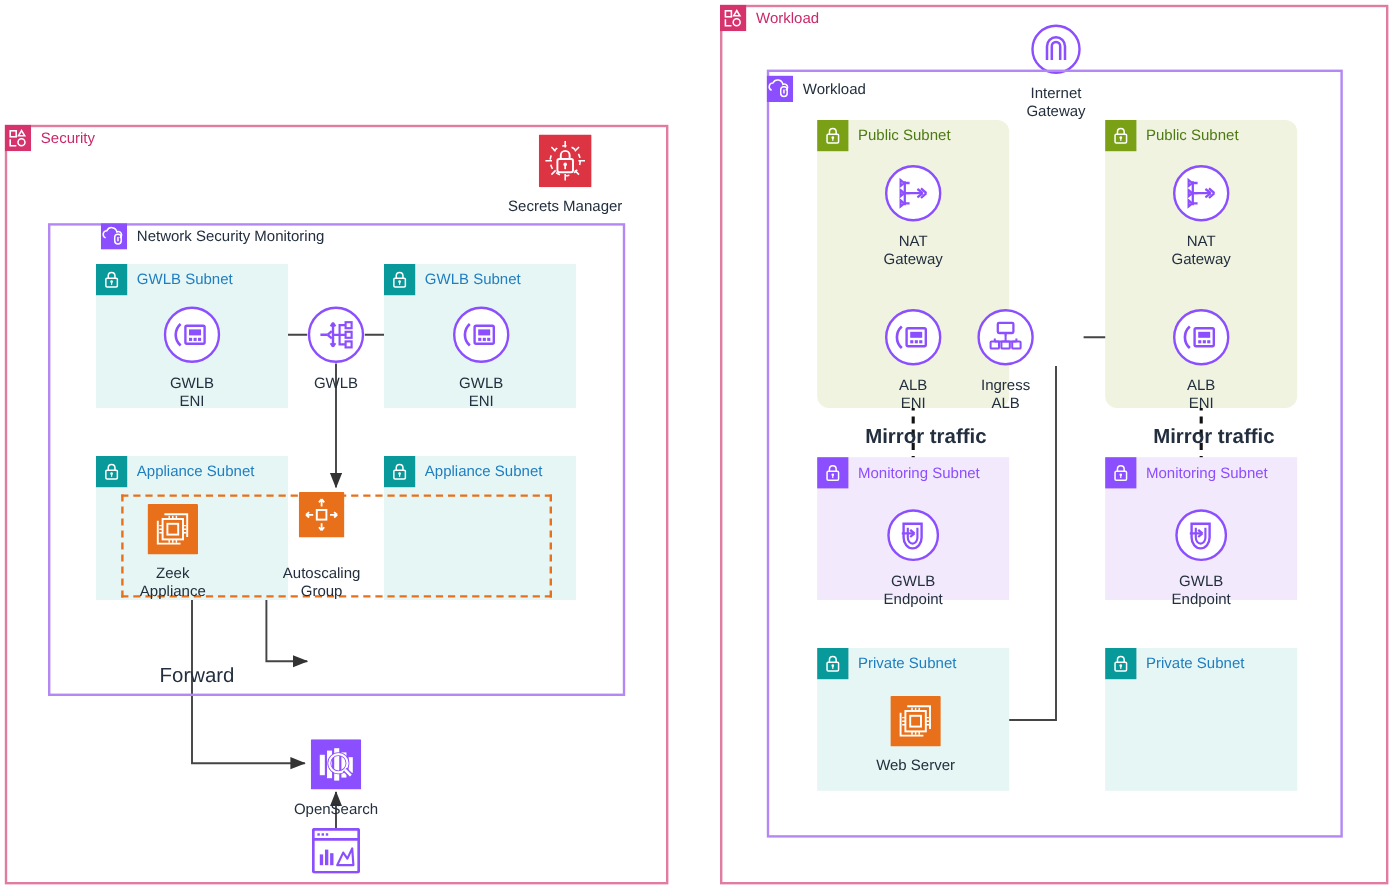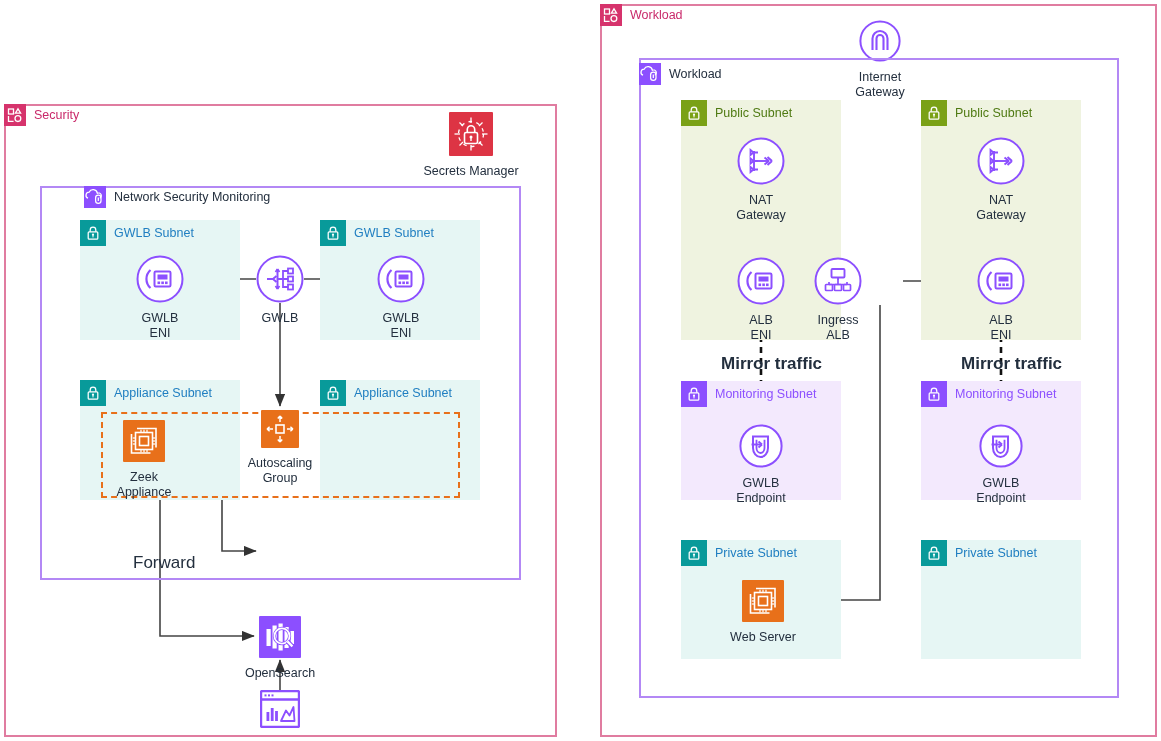--- a/index.html
+++ b/index.html
@@ -43,21 +43,21 @@
     text-align: center;
   }
   .lbl-account { color: #c9296a; }
   .lbl-vpc     { color: #232f3e; }
 
   
   .subnet {
     position: absolute;
   }
   .subnet-private { background: #e6f6f4; }
-  .subnet-public  { background: #eff3e0; }
+  .subnet-public  { background: #eff3e0; border-radius: 10px; }
   .subnet-monitor { background: #f3e9fd; }
 
   .subnet-badge {
     position: absolute;
     top: 0; left: 0;
     display: flex;
     align-items: center;
     gap: 8px;
   }
   .subnet-icon {
@@ -329,21 +329,21 @@
           <line x1="29.5" y1="18" x2="32.2" y2="18"></line>
           <line x1="29.5" y1="21" x2="32.2" y2="21"></line>
           <line x1="29.5" y1="24" x2="32.2" y2="24"></line>
         </g>
       </svg>
     </span>
     <span class="caption">Zeek
 Appliance</span>
   </div>
 
-  <div class="node" style="left:220px; top:410px;">
+  <div class="node" style="left:208px; top:410px;gap:14px;">
     <span class="glyph">
       <svg width="38" height="38" viewBox="0 0 38 38">
         <rect width="38" height="38" rx="1" fill="#e8701a"></rect>
         <rect x="15" y="15" width="8" height="8" fill="none" stroke="#ffffff" stroke-width="1.6"></rect>
         <g stroke="#ffffff" stroke-width="1.5" fill="none">
           <path d="M19 12 V6 M19 6 L16.8 8.6 M19 6 L21.2 8.6"></path>
           <path d="M19 26 V32 M19 32 L16.8 29.4 M19 32 L21.2 29.4"></path>
           <path d="M12 19 H6 M6 19 L8.6 16.8 M6 19 L8.6 21.2"></path>
           <path d="M26 19 H32 M32 19 L29.4 16.8 M32 19 L29.4 21.2"></path>
         </g>

